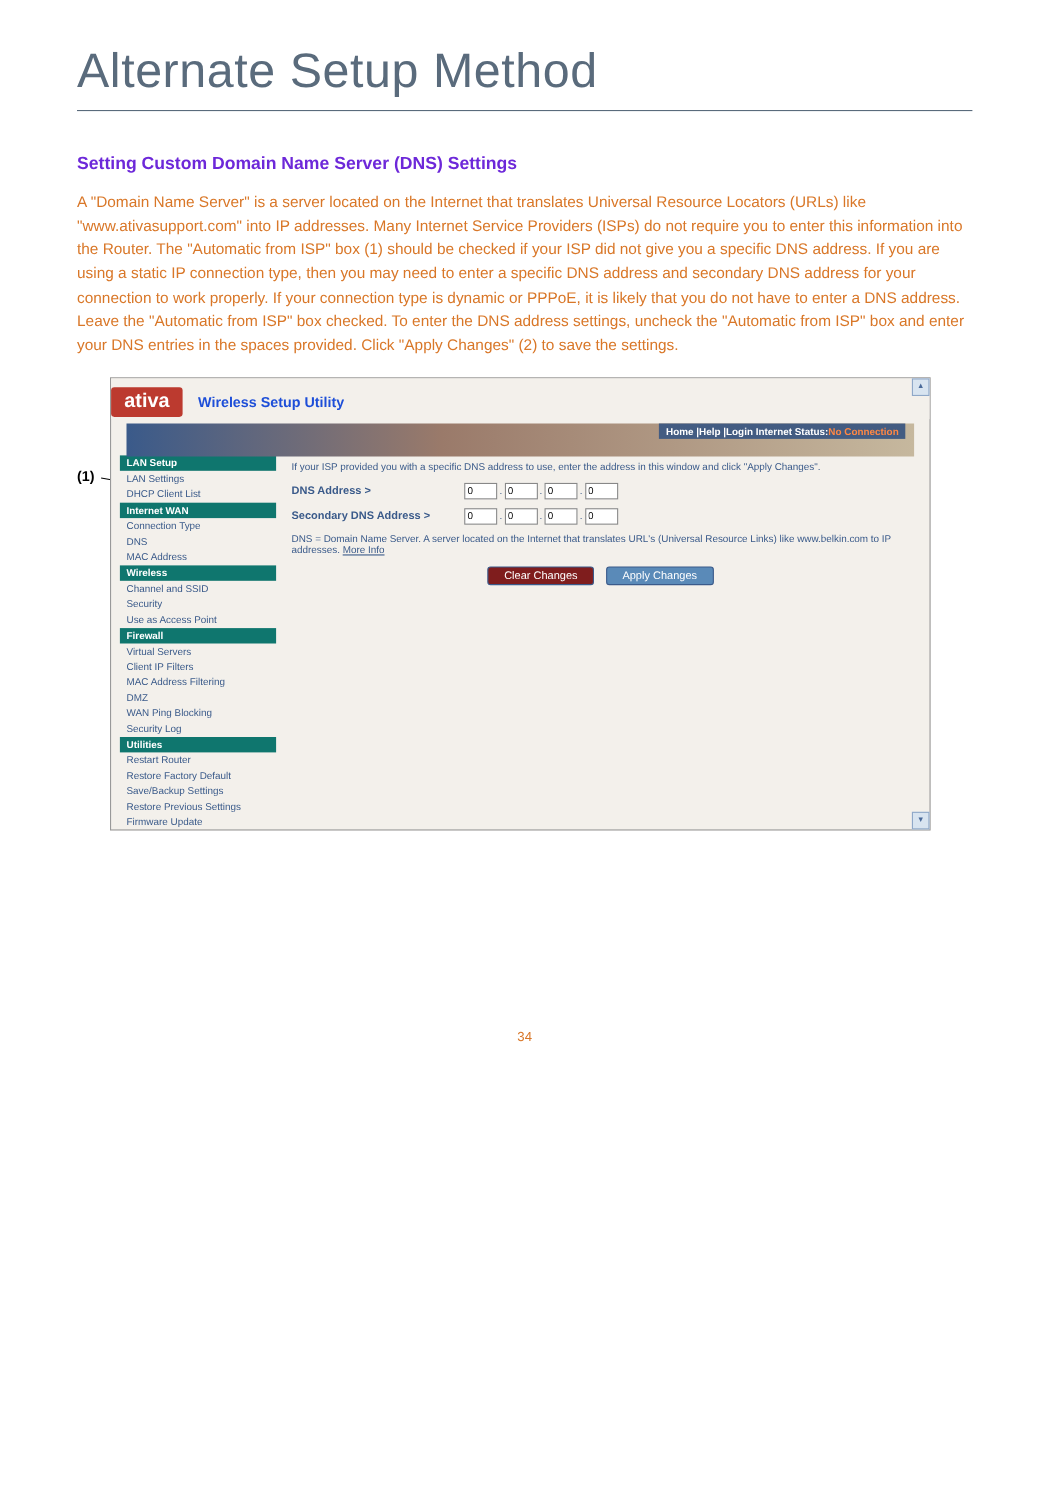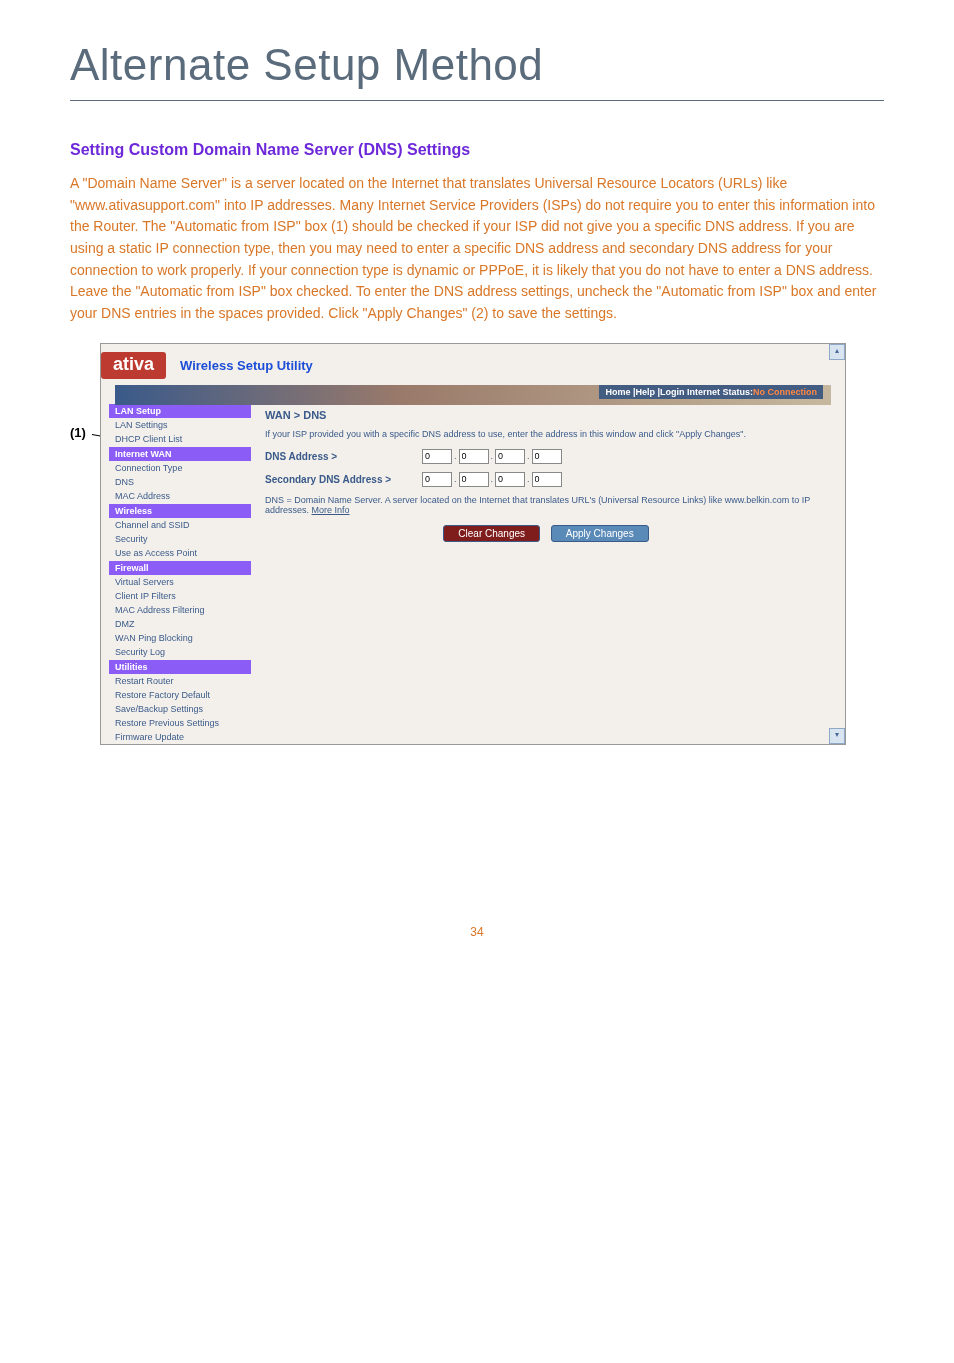--- a/index.html
+++ b/index.html
@@ -120,21 +120,21 @@
       padding: 2px 12px 4px 12px;
       border-radius: 3px;
       margin-right: 14px;
     }
     .util-title {
       color: #1d4ed8;
       font-weight: bold;
       font-size: 13px;
     }
     .hdr-bar {
-      height: 20px;
+      height: 30px;
       background: linear-gradient(to right, #3a5a8a 0%, #9a7a6a 40%, #c6b89e 100%);
       position: relative;
       margin: 4px 14px 0 14px;
     }
     .hdr-links {
       position: absolute;
       right: 8px;
       top: 0;
       background: #435c82;
       color: #fff;
@@ -148,21 +148,21 @@
     .router-body {
       display: flex;
       margin-top: -2px;
     }
     .sidebar {
       width: 142px;
       font-size: 9px;
       padding-left: 8px;
     }
     .sb-head {
-      background: #8b5cf6;
+      background: #0f766e;
       color: #fff;
       font-weight: bold;
       padding: 2px 6px;
       margin-top: 1px;
     }
     .sb-item {
       color: #3a5a8a;
       padding: 2px 6px;
       cursor: pointer;
     }
@@ -306,21 +306,20 @@
         <div class="sb-item">Security Log</div>
         <div class="sb-head">Utilities</div>
         <div class="sb-item">Restart Router</div>
         <div class="sb-item">Restore Factory Default</div>
         <div class="sb-item">Save/Backup Settings</div>
         <div class="sb-item">Restore Previous Settings</div>
         <div class="sb-item">Firmware Update</div>
       </div>
 
       <div class="main-panel">
-        <div class="breadcrumb">WAN &gt; DNS</div>
         <div class="panel-text">If your ISP provided you with a specific DNS address to use, enter the address in this window and click "Apply Changes".</div>
 
 
         <div class="field-row">
           <div class="field-label">DNS Address &gt;</div>
           <div class="ip-inputs">
             <input value="0" style="">
               <span>.</span>
             <input value="0" style="">
               <span>.</span>

